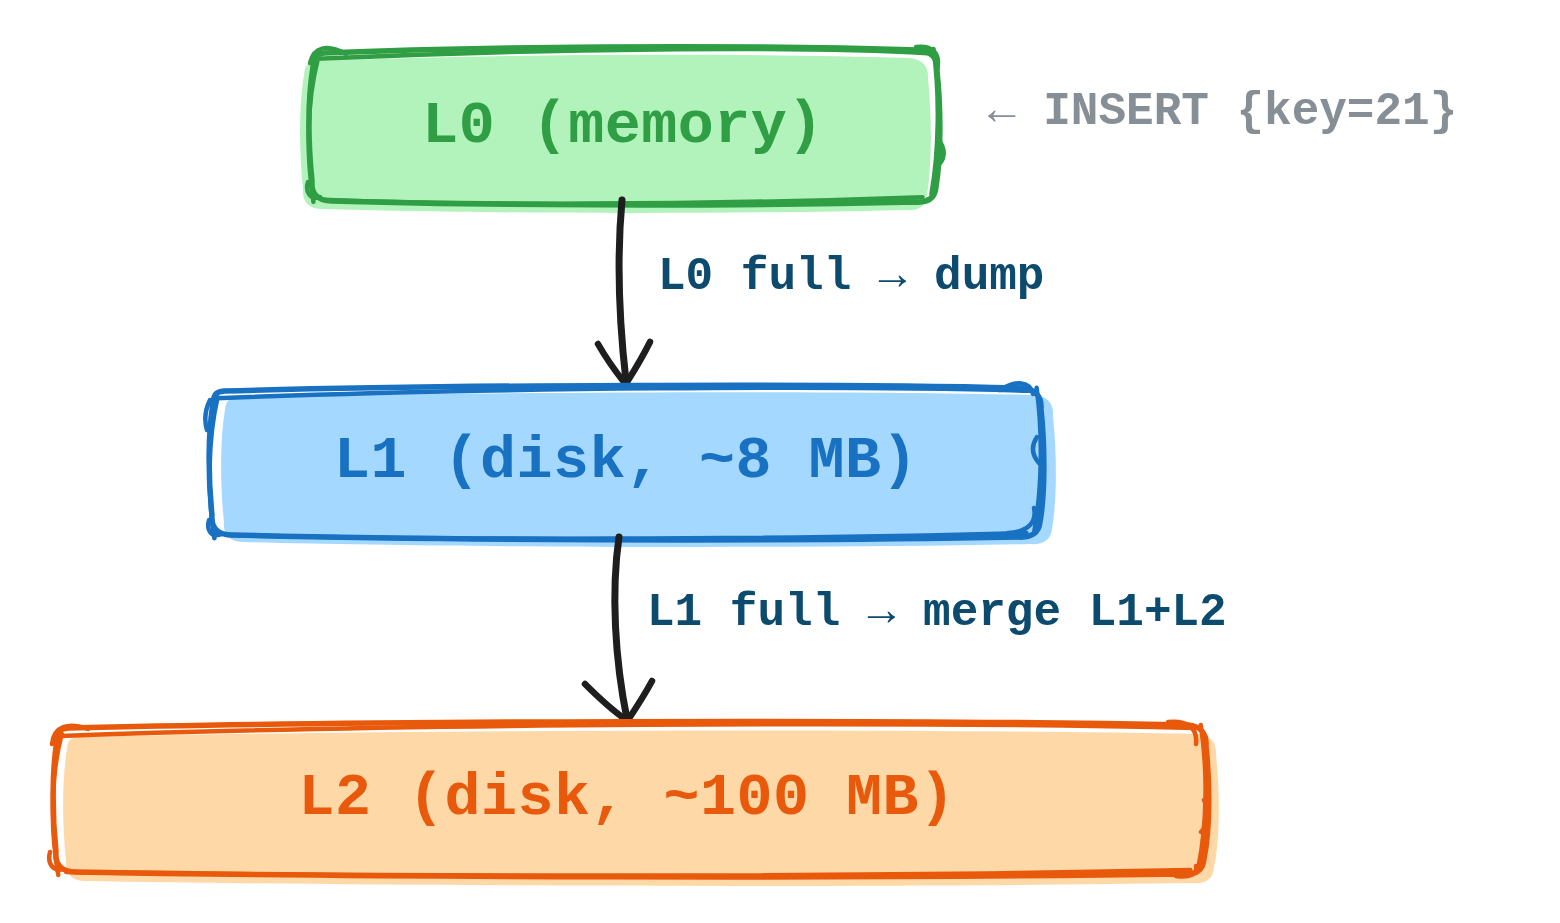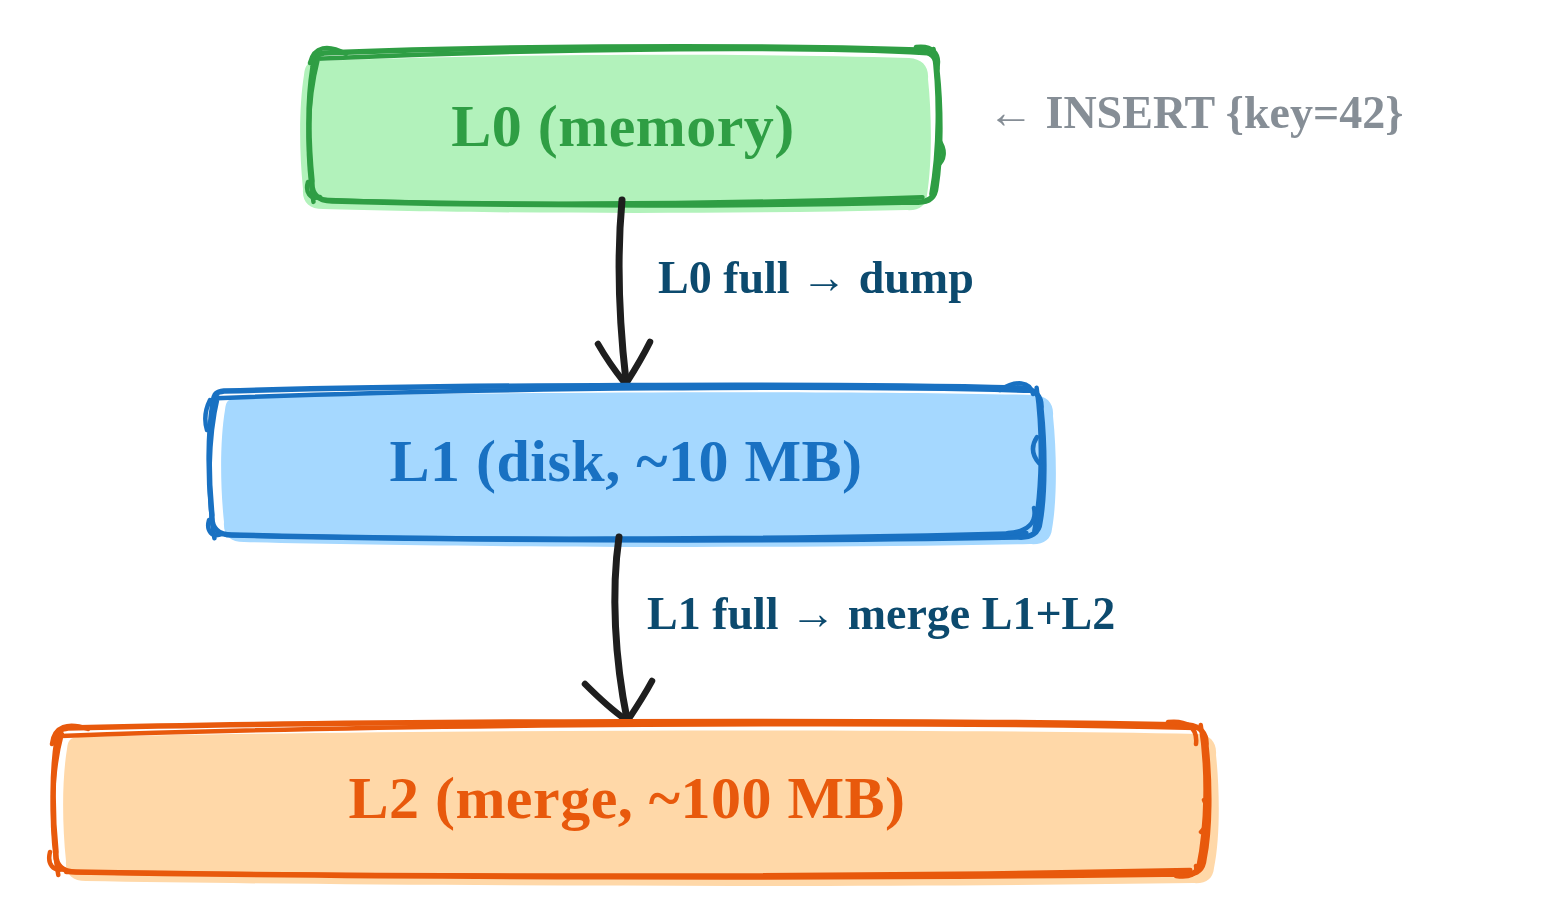--- a/index.html
+++ b/index.html
@@ -8,21 +8,21 @@
     width: 1560px;
     height: 923px;
     background: #ffffff;
     overflow: hidden;
     font-family: "DejaVu Sans Mono", "Liberation Mono", monospace;
   }
   .shapes { position: absolute; left: 0; top: 0; }
   .label {
     position: absolute;
     white-space: pre;
-    font-family: Liberation Serif, serif;
+    font-family: Liberation Mono, monospace;
     font-weight: bold;
   }
   .node-label {
     font-size: 60px;
     transform: translate(-50%, -50%);
     letter-spacing: 0.5px;
   }
   .edge-label, .note-label {
     font-size: 46px;
     transform: translateY(-50%);
@@ -63,23 +63,23 @@
     <g>
       <path transform="translate(10,9)" d="M 68 728 C 360 721, 880 719, 1188 725 C 1200 726, 1207 733, 1206 746 C 1210 783, 1210 830, 1204 859 C 1203 870, 1196 875, 1183 874 C 840 879, 360 877, 76 872 C 62 872, 55 865, 56 852 C 52 814, 52 770, 57 740 C 58 730, 61 729, 68 728 Z" fill="#ffd8a8"></path>
       <path class="sketch" stroke-width="5.5" d="M 68 728 C 360 721, 880 719, 1188 725 C 1200 726, 1207 733, 1206 746 C 1210 783, 1210 830, 1204 859 C 1203 870, 1196 875, 1183 874 C 840 879, 360 877, 76 872 C 62 872, 55 865, 56 852 C 52 814, 52 770, 57 740 C 58 730, 61 729, 68 728 Z" fill="#ffd8a8" stroke="#e8590c"></path>
       <path class="sketch" stroke-width="4.5" transform="rotate(-0.2 627 798)" d="M 61 734 C 400 723, 900 722, 1196 730 M 1201 727 C 1208 772, 1207 828, 1198 870 M 1190 872 C 850 878, 380 876, 66 870 M 58 873 C 50 826, 51 772, 62 732" stroke="#e8590c"></path>
       <path class="sketch" stroke-width="4.5" d="M 88 729 C 68 722, 54 726, 52 744 M 1168 722 C 1186 720, 1198 727, 1196 744 M 1204 800 C 1210 812, 1209 824, 1201 832 M 64 869 C 53 872, 47 864, 50 852 M 1196 866 C 1198 874, 1190 878, 1176 876" stroke="#e8590c"></path>
     </g>
   </svg>
 
   <div class="label node-label" style="left: 623px; top: 126px; color: rgb(47, 158, 68);">L0 (memory)</div>
 
-  <div class="label note-label" style="left: 988px; top: 112px; color: rgb(134, 142, 150);">← INSERT {key=42}</div>
+  <div class="label note-label" style="left: 988px; top: 112px; color: rgb(134, 142, 150);">← INSERT {key=21}</div>
 
   <div class="label edge-label" style="left: 658px; top: 277px; color: #0c4a6e;">L0 full → dump</div>
 
-  <div class="label node-label" style="left: 626px; top: 461px; color: rgb(25, 113, 194);">L1 (disk, ~10 MB)</div>
+  <div class="label node-label" style="left: 626px; top: 461px; color: rgb(25, 113, 194);">L1 (disk, ~8 MB)</div>
 
   <div class="label edge-label" style="left: 647px; top: 613px; color: #0c4a6e;">L1 full → merge L1+L2</div>
 
-  <div class="label node-label" style="left: 627px; top: 798px; color: rgb(232, 89, 12);">L2 (merge, ~100 MB)</div>
+  <div class="label node-label" style="left: 627px; top: 798px; color: rgb(232, 89, 12);">L2 (disk, ~100 MB)</div>
 
 </div>
 
 </body></html>

